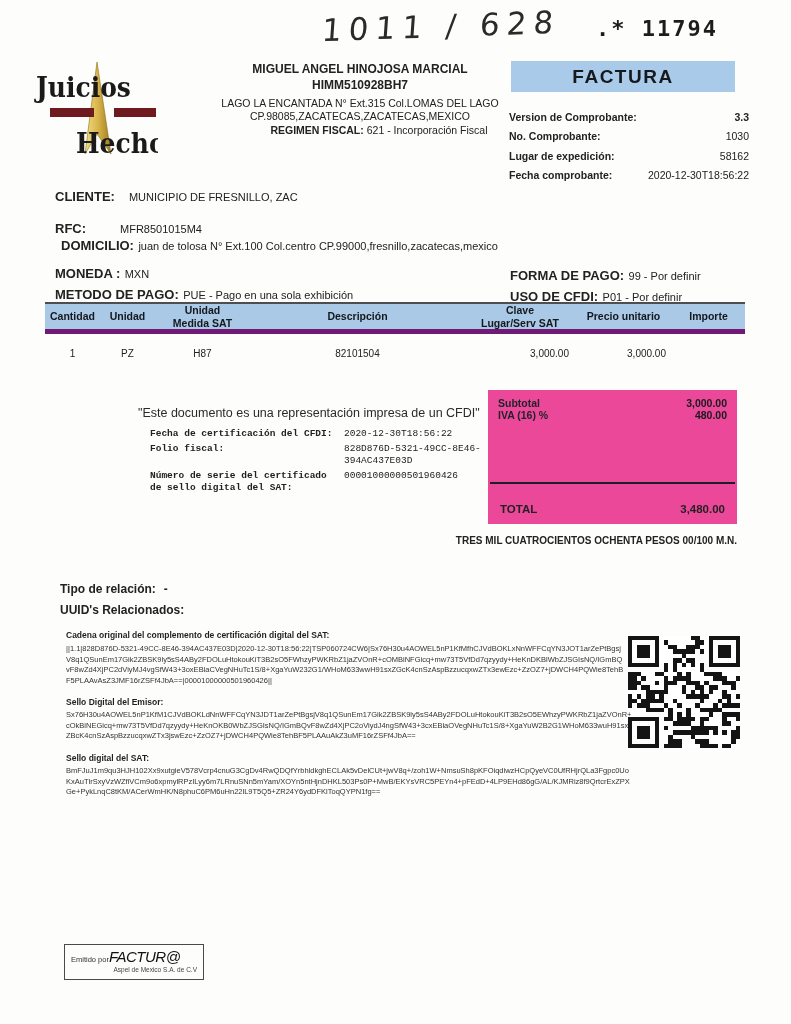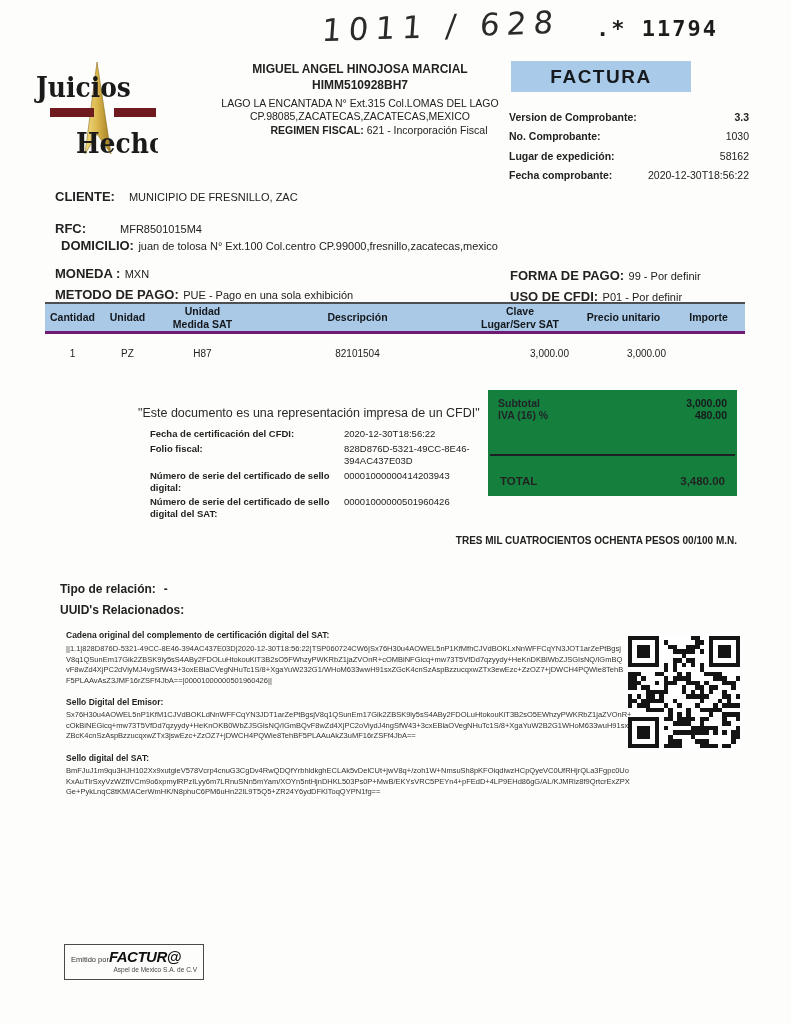--- a/index.html
+++ b/index.html
@@ -29,21 +29,21 @@
   .emitter { left:190px; top:62px; width:340px; text-align:center; line-height:1.25; }
   .emitter .name { font-size:12px; font-weight:bold; }
   .emitter .rfc  { font-size:12px; font-weight:bold; margin-top:1px; }
   .emitter .addr { font-size:10.5px; margin-top:4px; }
   .emitter .addr2{ font-size:10.5px; }
   .emitter .regimen { font-size:10.5px; margin-top:1px; }
   .emitter .regimen b { font-weight:bold;padding-left:38px; }
 
   
   .factura-box {
-    left:511px; top:61px; width:180px; height:31px; background:#a9cbe9;
+    left:511px; top:61px; width:224px; height:31px; background:#a9cbe9;
     display:flex; align-items:center; justify-content:center;
     font-size:19px; font-weight:bold; letter-spacing:1.5px; color:#16191d;
   }
   .comp-fields { left:509px; top:103px; width:240px; }
   .comp-row { display:flex; justify-content:space-between; height:19.5px; align-items:flex-end; }
   .comp-row .lbl { font-size:10.5px; font-weight:bold; }
   .comp-row .val { font-size:10.5px; text-align:right; }
   .comp-row:first-child .val { font-weight:bold; }
 
   
@@ -56,47 +56,47 @@
   .row-domicilio { left:55px; top:236px;padding-left:6px; }
   .row-moneda    { left:55px; top:264px; }
   .row-metodo    { left:55px; top:285px; }
   .row-forma     { left:510px; top:266px; }
   .row-uso       { left:510px; top:287px; }
 
   
   .items { left:45px; top:302px; width:700px; }
   .items-head {
     display:grid; grid-template-columns:55px 55px 95px 215px 110px 97px 73px;
-    background:#a9c9e6; border-top:2px solid #4c4f52; border-bottom:3px solid #701a75;
+    background:#a9c9e6; border-top:2px solid #4c4f52; border-bottom:5px solid #701a75;
     min-height:32px; align-items:center;
   }
   .items-head .h {
     font-size:10.5px; font-weight:bold; text-align:center; white-space:pre-line;
     line-height:1.15; color:#15181c;
   }
   .items-body { display:grid; grid-template-columns:55px 55px 95px 215px 110px 97px 73px; margin-top:14px; }
   .items-body .c { font-size:10px; text-align:center; }
   .items-body .c.right { text-align:right; padding-right:6px; }
 
   
-  .totals { left:488px; top:390px; width:249px; height:106px; background:#15803d; }
+  .totals { left:488px; top:390px; width:249px; height:134px; background:#ec4899; }
   .t-row { display:flex; justify-content:space-between; padding:0 10px; align-items:center; }
   .t-row.sub { padding-top:7px; }
   .t-row .tl { font-size:10.5px; font-weight:bold; color:#20242a; }
   .t-row .tv { font-size:10.5px; font-weight:bold; text-align:right; color:#16191d; }
   .t-line { position:absolute; left:2px; right:2px; bottom:40px; border-top:2px solid #1c1f24; }
   .t-total { position:absolute; left:0; right:0; bottom:9px; display:flex; justify-content:space-between; padding:0 12px; }
   .t-total .tl { font-size:11.5px; font-weight:bold; }
   .t-total .tv { font-size:11.5px; font-weight:bold; }
   .amount-words { left:337px; top:535px; width:400px; text-align:right; font-size:10px; font-weight:600; color:#222; }
 
   
   .cfdi-notice { left:138px; top:406px; font-size:12.5px; color:#2a2a2a; }
   .cert-fields { left:150px; top:428px; width:340px; display:flex; flex-direction:column; gap:3px; }
-  .cert-row { display:flex; }
+  .cert-row { display:flex;font-family:Liberation Mono, monospace; }
   .cert-row .cl { width:188px; font-size:9.5px; font-weight:bold; line-height:1.25; flex:none; }
   .cert-row .cv { font-size:9.5px; padding-left:6px; line-height:1.25; }
 
   
   .rel-tipo { left:60px; top:582px; font-size:12px; font-weight:bold; }
   .rel-tipo .v { font-weight:bold; margin-left:8px; }
   .rel-uuid { left:60px; top:603px; font-size:12px; font-weight:bold; }
 
   
   .seal-label { font-size:8.5px; font-weight:bold; color:#1f1f1f; }
@@ -116,21 +116,21 @@
   .qr i { display:block; }
   .qr i.d { background:#141414; }
 
   
   .footer-box {
     left:64px; top:944px; width:140px; height:36px; border:1.5px solid #4a4a4a;
     padding:3px 6px 2px 6px; background:#fdfdfb;
   }
   .footer-top { display:flex; align-items:baseline; }
   .footer-top .emit { font-size:7.5px; color:#333; }
-  .footer-top .brand { font-size:15px; font-weight:bold; font-style:italic; letter-spacing:-0.5px; color:#111; font-family:"Liberation Sans", sans-serif; }
+  .footer-top .brand { font-size:15px; font-weight:normal; font-style:italic; letter-spacing:-0.5px; color:#111; font-family:"Liberation Sans", sans-serif; }
   .footer-company { font-size:6.5px; color:#444; text-align:right; margin-top:1px; }
 </style>
 </head>
 <body>
 
 <div class="page">
 
   <div class="abs handwritten">1011 / 628</div>
   <div class="abs stamp">.* 11794</div>
 
@@ -247,24 +247,20 @@
   <div class="abs cert-fields">
     <div class="cert-row">
       <span class="cl">Fecha de certificación del CFDI:</span>
       <span class="cv">2020-12-30T18:56:22</span>
     </div>
     <div class="cert-row">
       <span class="cl">Folio fiscal:</span>
       <span class="cv">828D876D-5321-49CC-8E46-394AC437E03D</span>
     </div>
     <div class="cert-row">
-      <span class="cl">Número de serie del certificado de sello digital:</span>
-      <span class="cv">00001000000414203943</span>
-    </div>
-    <div class="cert-row">
       <span class="cl">Número de serie del certificado de sello digital del SAT:</span>
       <span class="cv">00001000000501960426</span>
     </div>
   </div>
 
   <div class="abs rel-tipo">
     <span>Tipo de relación:</span><span class="v">-</span>
   </div>
   <div class="abs rel-uuid">UUID's Relacionados:</div>
 

